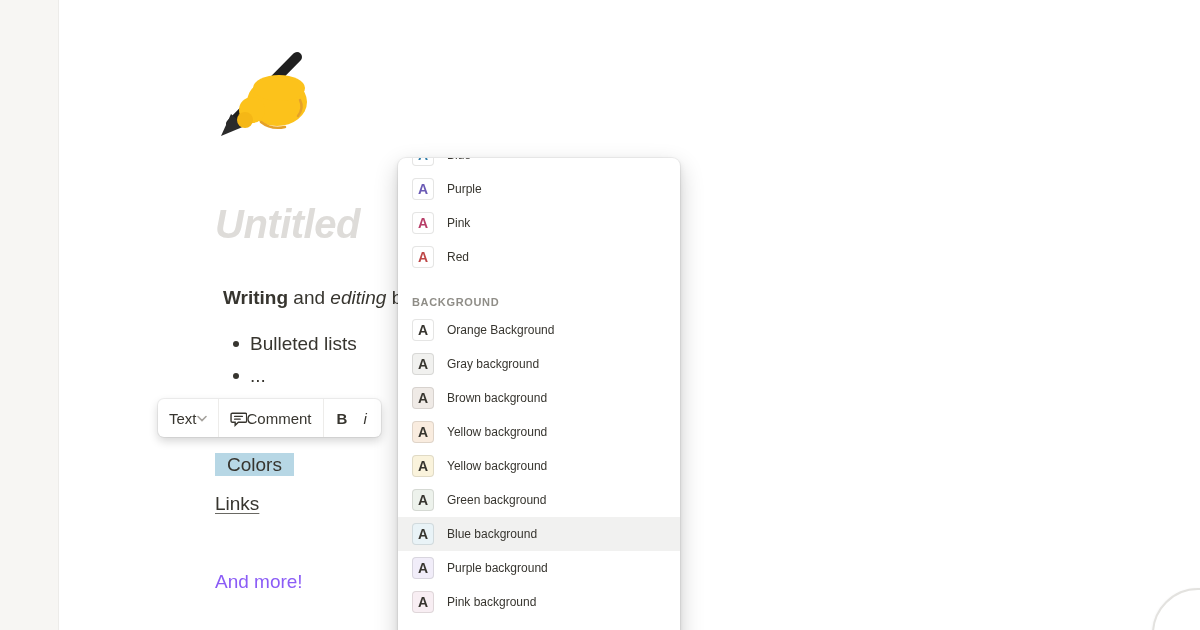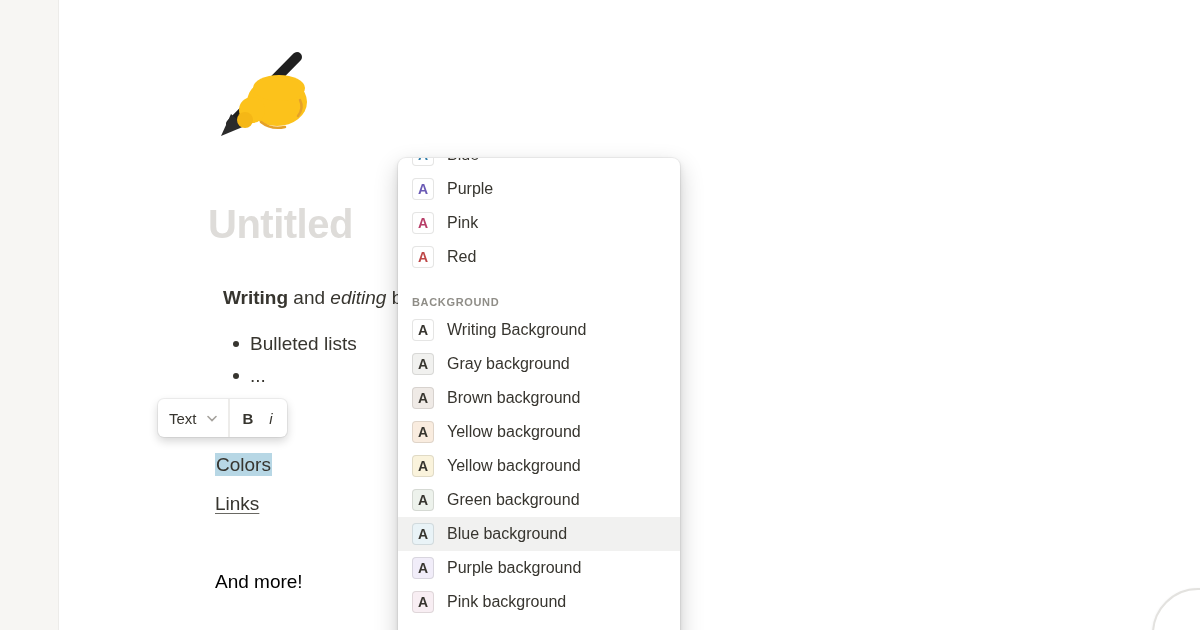--- a/index.html
+++ b/index.html
@@ -6,67 +6,67 @@
   html,body { width:1200px; height:630px; overflow:hidden; }
   body { font-family:"Liberation Sans", sans-serif; color:#37352F; background:#fff; }
   .screen { position:relative; width:1200px; height:630px; background:#fff; overflow:hidden; }
 
   
   .sidebar-strip { position:absolute; left:0; top:0; width:59px; height:630px;
     background:#F7F6F3; border-right:1px solid #EDECE9; }
 
   
   .page-emoji { position:absolute; left:215px; top:50px; width:100px; height:92px; }
-  .page-title { position:absolute; left:208px; top:202px; font-size:40px; font-weight:700;
-    color:#DEDCD9; letter-spacing:-0.5px; }
+  .page-title { position:absolute; left:215px; top:202px; font-size:40px; font-weight:700;
+    color:#DEDCD9; letter-spacing:-0.5px;font-style:italic; }
   .intro-line { position:absolute; left:215px; top:286px; font-size:19px; line-height:24px;
     white-space:nowrap; }
   .intro-line b { font-weight:700;margin-left:8px; }
   .intro-line i { }
   .bullet-row { position:absolute; left:233px; font-size:19px; line-height:24px;
     display:flex; align-items:center; }
   .bullet-dot { width:6px; height:6px; border-radius:50%; background:#37352F;
     margin-right:11px; flex:0 0 auto; }
   .bullet-1 { top:332px; }
   .bullet-2 { top:364px; }
 
   .colors-line { position:absolute; left:215px; top:453px; font-size:19px; line-height:24px; }
-  .colors-line .sel { background:#B7D7E5; padding:1px 1px; }
+  .colors-line .sel { background:#B7D7E5; padding:1px 12px; }
   .links-line { position:absolute; left:215px; top:492px; font-size:19px; line-height:24px; }
   .links-line a { color:#37352F; text-decoration:underline;
     text-decoration-color:rgba(55,53,47,0.75); text-underline-offset:3px; cursor:pointer; }
   .more-line { position:absolute; left:215px; top:570px; font-size:19px; line-height:24px;
-    color:#000000; }
+    color:#8b5cf6; }
 
   
   .toolbar { position:absolute; left:158px; top:399px; height:38px; z-index:5;
     display:inline-flex; align-items:stretch; background:#fff; border-radius:6px;
     box-shadow:0 0 0 1px rgba(15,15,15,0.06), 0 4px 10px rgba(15,15,15,0.18);
     font-size:15px; }
-  .tb-seg { display:flex; align-items:center; padding:0 11px; gap:10px; cursor:pointer;
+  .tb-seg { display:flex; align-items:center; padding:0 11px; gap:0; cursor:pointer;
     white-space:nowrap; }
   .tb-div { width:1px; background:#EDECEA; }
   .tb-chevron { color:#A5A29D; display:flex; }
   .tb-bold { font-weight:700; padding:0 9px 0 13px; }
   .tb-italic { font-style:italic; font-weight:500; padding:0 14px 0 7px; }
   .comment-icon { display:flex; color:#37352F; }
 
   
   .dropdown { position:absolute; left:398px; top:158px; width:282px; height:520px;
     background:#fff; border-radius:8px; z-index:10; overflow:hidden;
     box-shadow:0 0 0 1px rgba(15,15,15,0.05), 0 3px 6px rgba(15,15,15,0.1),
                0 9px 24px rgba(15,15,15,0.2); }
   .menu-scroll { margin-top:-20px; }
   .menu-row { height:34px; display:flex; align-items:center; padding:0 14px; gap:13px;
     cursor:pointer; }
   .menu-row.highlight { background:rgba(55,53,47,0.07); }
   .a-box { width:22px; height:22px; border-radius:4px; display:flex; align-items:center;
     justify-content:center; font-size:14px; font-weight:700; background:#fff;
     border:1px solid rgba(55,53,47,0.13); flex:0 0 auto; }
-  .menu-label { font-size:16px; color:#37352F; white-space:nowrap; }
+  .menu-label { font-size:12px; color:#37352F; white-space:nowrap; }
   .menu-header { padding:22px 14px 5px; font-size:11px; font-weight:700; color:#8F8D87;
     letter-spacing:0.06em; }
 
   
   .help-button { position:absolute; right:-44px; bottom:-50px; width:92px; height:92px;
     border-radius:50%; background:#fff; border:2px solid #E3E2DF;
     box-shadow:0 1px 3px rgba(15,15,15,0.08); }
 </style>
 </head>
 <body>
@@ -110,20 +110,30 @@
   <div class="toolbar">
     <div class="tb-seg">
       <span>Text</span>
       <span class="tb-chevron">
         <svg width="10" height="7" viewBox="0 0 10 7">
             <polyline points="1,1.5 5,5.5 9,1.5" fill="none" stroke="currentColor" stroke-width="1.6" stroke-linecap="round"></polyline>
           </svg>
       </span>
     </div>
     <div class="tb-div"></div>
+    <div class="tb-seg">
+      <span class="comment-icon">
+        <svg width="17" height="17" viewBox="0 0 17 17">
+            <path d="M2 3.2 h13 a1.3 1.3 0 0 1 1.3 1.3 v6.5 a1.3 1.3 0 0 1 -1.3 1.3 h-7 l-3.2 3 v-3 h-2.8 a1.3 1.3 0 0 1 -1.3 -1.3 v-6.5 a1.3 1.3 0 0 1 1.3 -1.3 z" fill="none" stroke="currentColor" stroke-width="1.4" transform="translate(0.35,0)"></path>
+            <line x1="4.6" y1="6.4" x2="12.4" y2="6.4" stroke="currentColor" stroke-width="1.3" stroke-linecap="round"></line>
+            <line x1="4.6" y1="9.2" x2="10.2" y2="9.2" stroke="currentColor" stroke-width="1.3" stroke-linecap="round"></line>
+          </svg>
+      </span>
+      <span>Comment</span>
+    </div>
     <div class="tb-div"></div>
     <div class="tb-seg tb-bold">B</div>
     <div class="tb-seg tb-italic">i</div>
   </div>
 
   <div class="dropdown">
     <div class="menu-scroll">
 
       <div class="menu-row">
         <span class="a-box" style="color: rgb(51, 126, 169);">A</span>
@@ -139,21 +149,21 @@
       </div>
       <div class="menu-row">
         <span class="a-box" style="color: rgb(190, 71, 71);">A</span>
         <span class="menu-label">Red</span>
       </div>
 
       <div class="menu-header">BACKGROUND</div>
 
       <div class="menu-row">
         <span class="a-box" style="background-color: rgb(255, 255, 255);">A</span>
-        <span class="menu-label">Writing Background</span>
+        <span class="menu-label">Orange Background</span>
       </div>
       <div class="menu-row">
         <span class="a-box" style="background-color: rgb(241, 241, 239);">A</span>
         <span class="menu-label">Gray background</span>
       </div>
       <div class="menu-row">
         <span class="a-box" style="background-color: rgb(239, 234, 230);">A</span>
         <span class="menu-label">Brown background</span>
       </div>
       <div class="menu-row">

